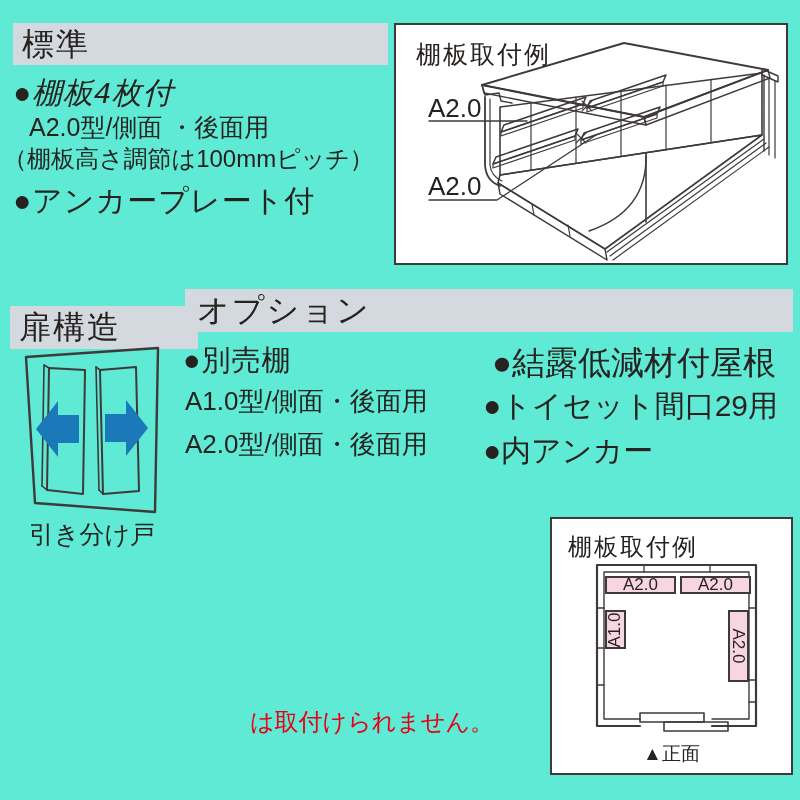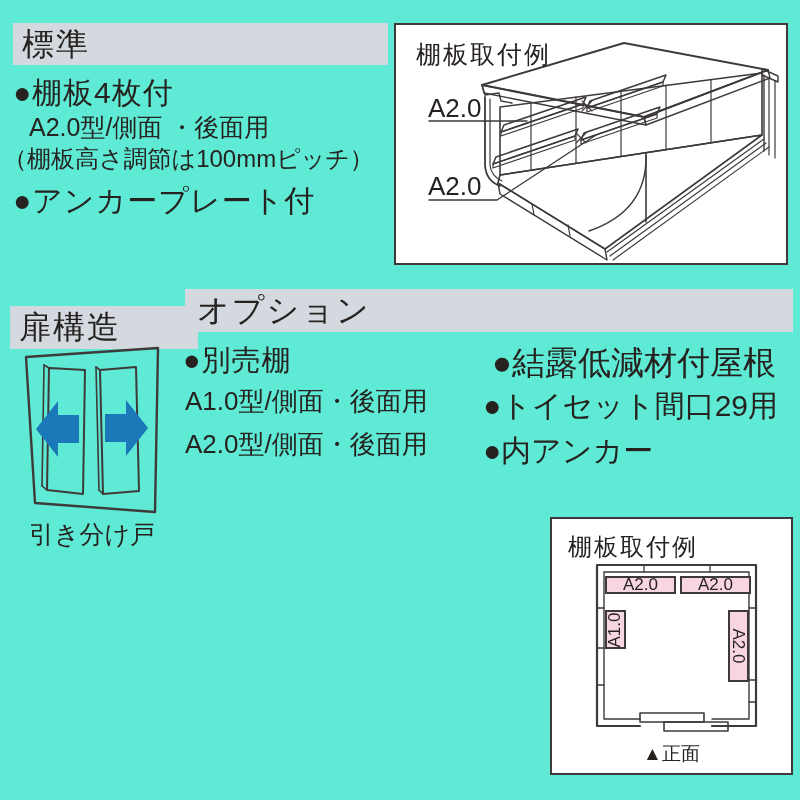--- a/index.html
+++ b/index.html
@@ -25,21 +25,21 @@
 </style>
 </head>
 <body>
 
 <div id="page">
 
   <div class="abs" style="left:0;top:0;width:394px;">
     <div class="abs hdr" style="left:13px;top:23px;width:375px;height:42px;box-sizing:border-box;">
       <span>標準</span>
     </div>
-    <div class="abs big" style="left:13px;top:73px;">●棚板4枚付</div>
+    <div class="abs big" style="left:13px;top:73px;font-style:italic;">●棚板4枚付</div>
     <div class="abs mid" style="left:29px;top:111px;">A2.0型/側面 ・後面用</div>
     <div class="abs" style="left:3px;top:143px;font-size:24px;white-space:nowrap;">（棚板高さ調節は100mmピッチ）</div>
     <div class="abs big" style="left:13px;top:181px;">●アンカープレート付</div>
   </div>
 
   <div class="abs boxframe" style="left:394px;top:23px;width:394px;height:242px;">
     <svg width="100%" height="100%" viewBox="0 0 390 238" preserveAspectRatio="none">
 
       <polygon class="lineart" points="86,60 228,18 372,45 248,92" fill="#fff" stroke-width="2"></polygon>
       <polygon class="lineart" points="86,60 248,92 250,100 88,68" fill="#fff" stroke-width="1.4"></polygon>
@@ -155,15 +155,16 @@
     <div class="pink" style="left:53px;top:91px;width:21px;height:39px;">
       <span class="rotccw">A1.0</span>
     </div>
     <div class="pink" style="left:176px;top:91px;width:21px;height:72px;">
       <span class="rotcw">A2.0</span>
     </div>
     <div class="abs" style="left:0;top:222px;width:100%;text-align:center;font-size:19px;">▲正面</div>
   </div>
 
   <div class="abs note" style="left:225px;top:705px;">
+    <div class="ind">は取付けられません。</div>
   </div>
 
 </div>
 
 </body></html>

